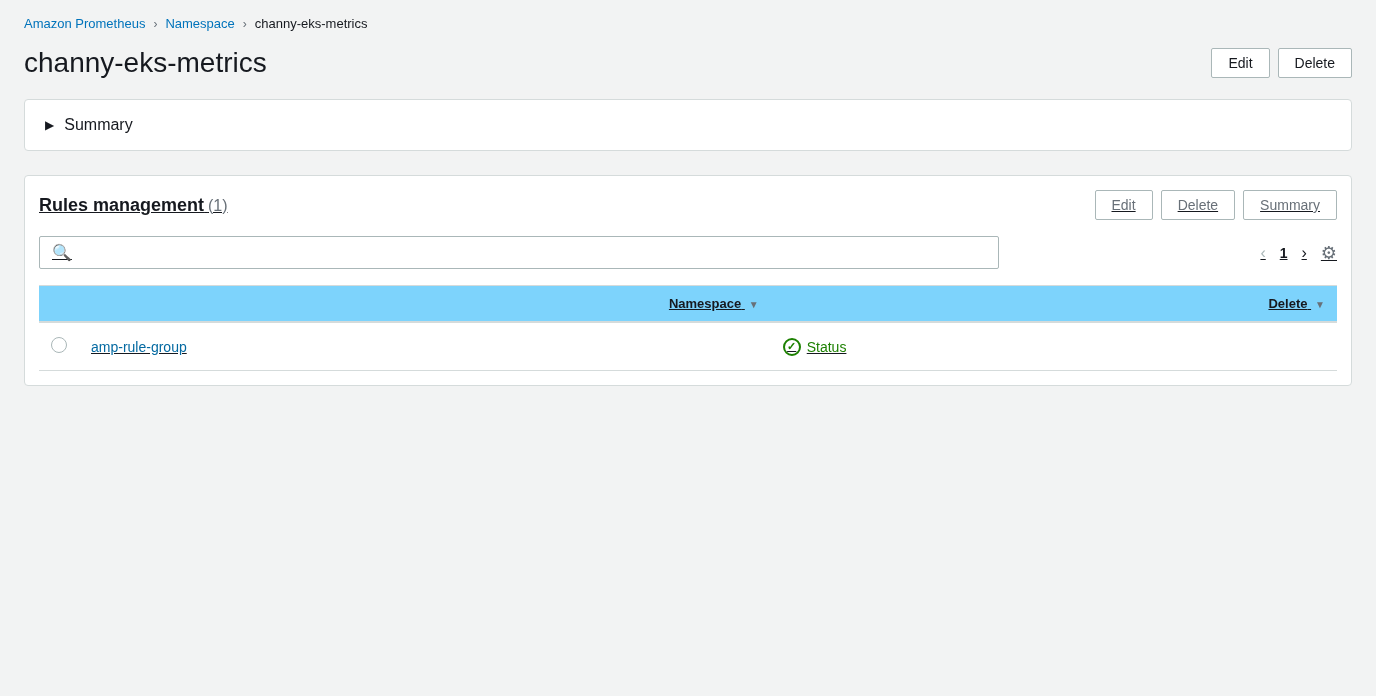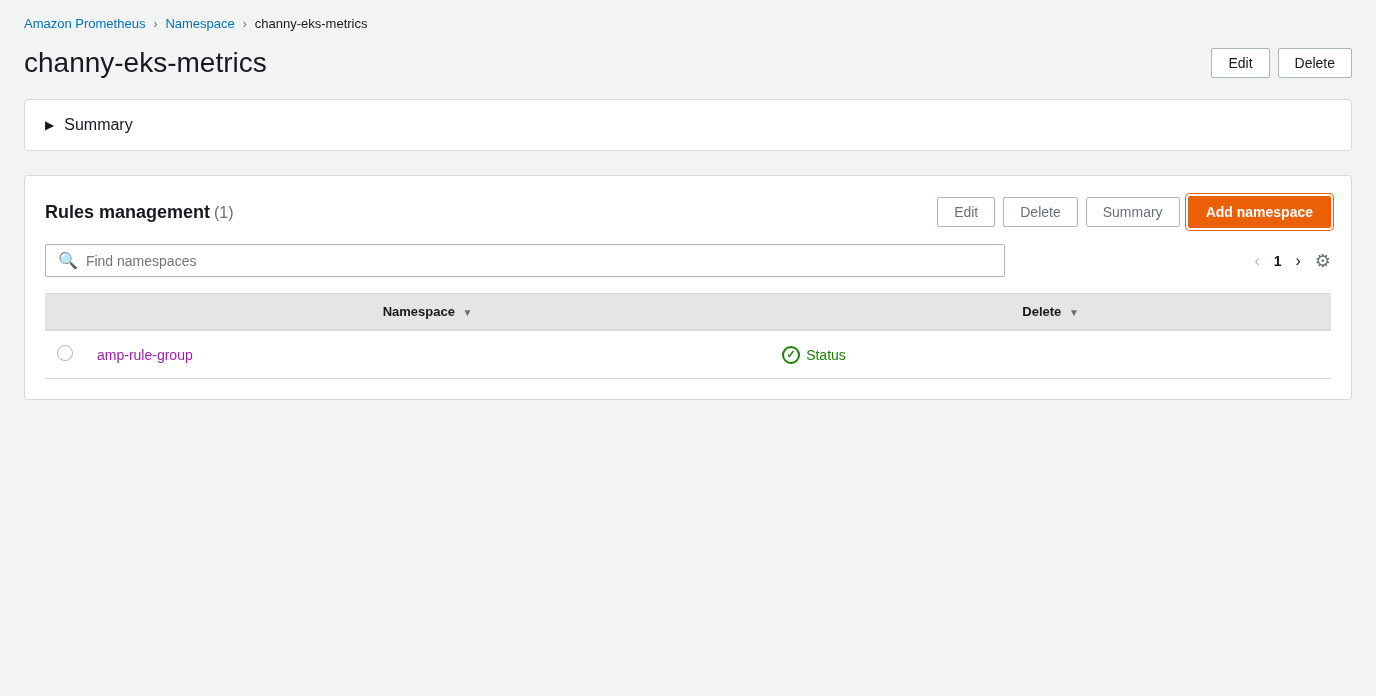--- a/index.html
+++ b/index.html
@@ -108,21 +108,22 @@
     .tab-divider {
       border-left: 1px solid #d5dbdb;
       height: 36px;
       align-self: center;
     }
     
     .rules-card {
       background: #fff;
       border: 1px solid #d5dbdb;
       border-radius: 4px;
-      padding: 20px;
+      padding: 14px;
+      text-decoration: underline;
     }
     .rules-card-header {
       display: flex;
       align-items: center;
       justify-content: space-between;
       margin-bottom: 16px;
     }
     .rules-card-title {
       font-size: 18px;
       font-weight: 700;
@@ -221,41 +222,41 @@
     }
     .namespace-table thead tr {
       border-top: 1px solid #d5dbdb;
       border-bottom: 2px solid #d5dbdb;
     }
     .namespace-table th {
       padding: 10px 12px;
       font-size: 13px;
       font-weight: 700;
       color: #16191f;
-      text-align: center;
-      background: #e5e5e5;
+      text-align: right;
+      background: #7dd3fc;
     }
     .namespace-table td {
       padding: 14px 12px;
       font-size: 14px;
       color: #16191f;
       border-bottom: 1px solid #d5dbdb;
     }
     .col-checkbox { width: 40px; }
     .col-namespace { width: 55%; }
     .col-status { width: 45%; }
     .sort-icon {
       display: inline-block;
       color: #687078;
       font-size: 10px;
       margin-left: 4px;
       vertical-align: middle;
     }
     .namespace-link {
-      color: #a21caf;
+      color: #0369a1;
       text-decoration: none;
       cursor: pointer;
     }
     .status-active {
       display: flex;
       align-items: center;
       gap: 6px;
       color: #1d8102;
       font-weight: 400;
     }
@@ -313,28 +314,26 @@
 
     <div class="rules-card-header">
       <div>
         <span class="rules-card-title">Rules management</span>
         <span class="rules-card-count"> <span>(1)</span></span>
       </div>
       <div class="rules-card-actions">
         <button class="btn-ghost">Edit</button>
         <button class="btn-ghost">Delete</button>
         <button class="btn-ghost">Summary</button>
-        <button class="btn-primary-orange">Add namespace</button>
       </div>
     </div>
 
     <div class="search-row">
       <div class="search-bar">
         <span class="search-icon-wrap">🔍</span>
-        <input class="search-input" type="text" placeholder="Find namespaces" style="">
       </div>
       <div class="pagination-controls">
         <button class="pagination-arrow disabled">‹</button>
         <span class="pagination-num">1</span>
         <button class="pagination-arrow">›</button>
         <span class="settings-icon">⚙</span>
       </div>
     </div>
 
     <table class="namespace-table">

